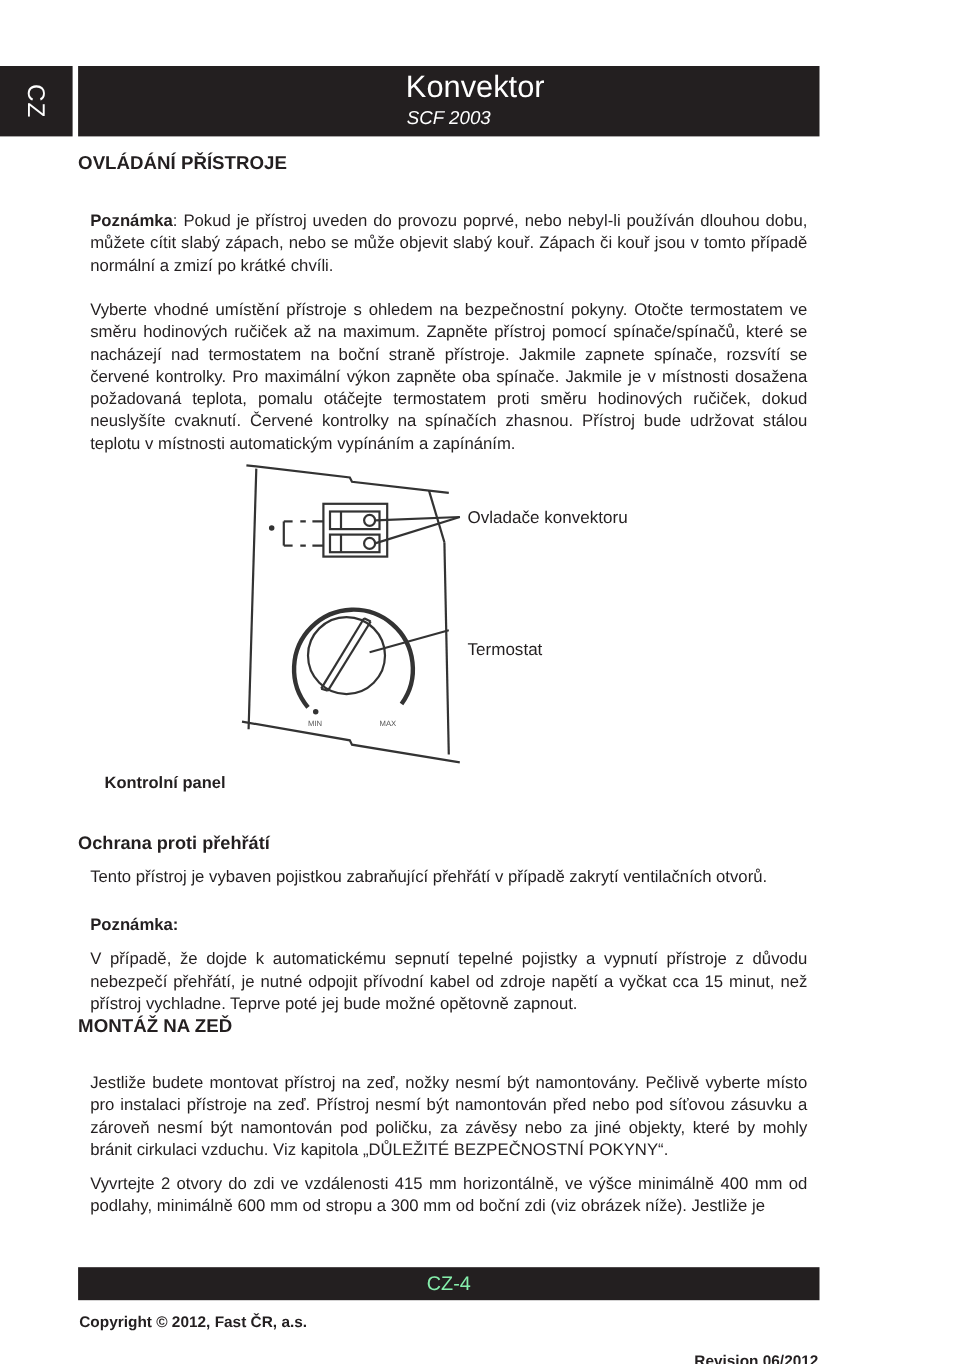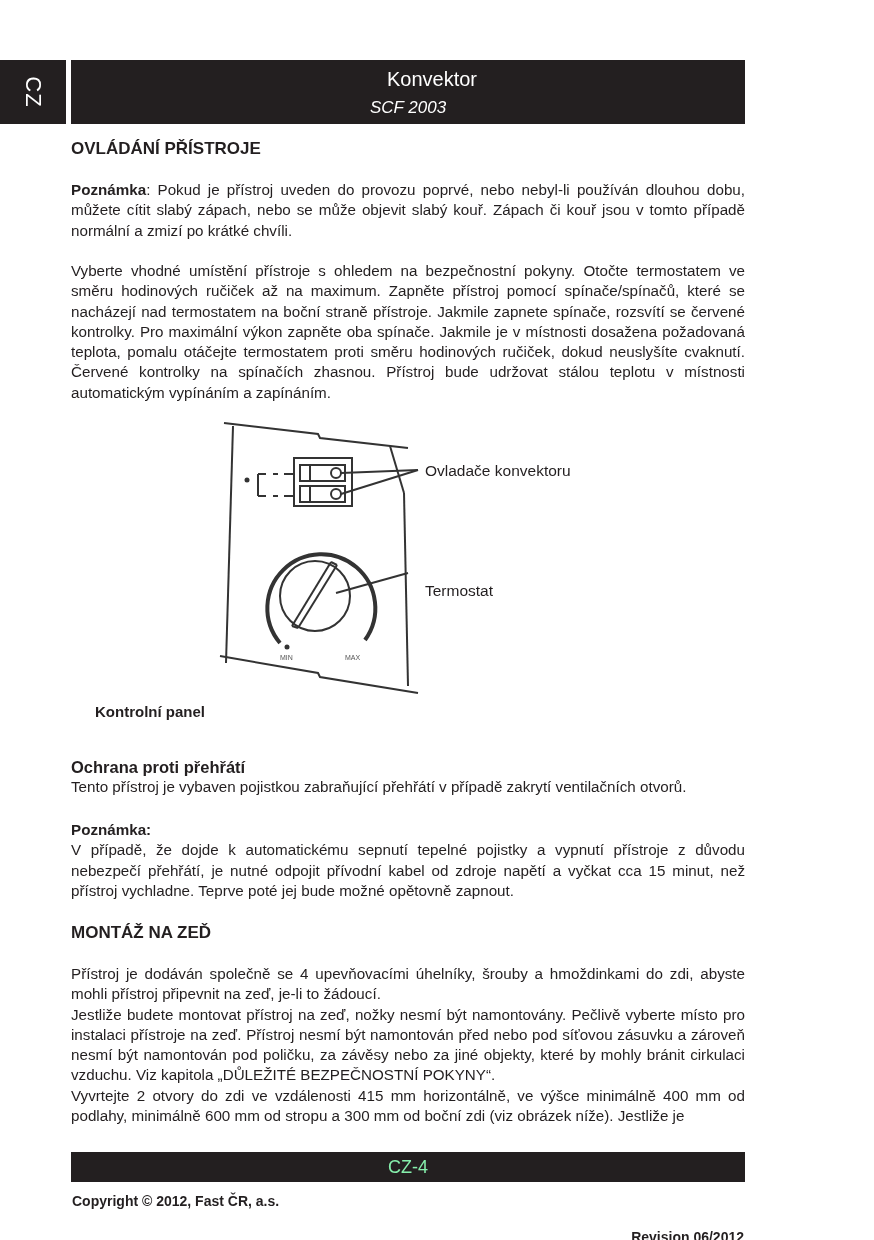--- a/index.html
+++ b/index.html
@@ -12,27 +12,27 @@
     position: absolute; left: 0; top: 60px; width: 66px; height: 64px;
     background: #231f20; display: flex; align-items: center; justify-content: center;
   }
   .lang-tab span {
     color: #fff; font-size: 22px; transform: rotate(90deg); display: inline-block; letter-spacing: 1px;
   }
   .header-bar {
     position: absolute; left: 71px; top: 60px; width: 674px; height: 64px;
     background: #231f20; color: #fff; text-align: center;
   }
-  .header-bar .title { font-size: 20px; line-height: 28px; margin-top: 5px; margin-left: 48px; }
+  .header-bar .title { font-size: 28px; line-height: 28px; margin-top: 5px; margin-left: 48px; }
   .header-bar .subtitle { font-size: 17px; line-height: 22px; margin-top: 4px; font-style: italic; }
 
   .content { position: absolute; left: 71px; width: 674px; }
   .h-section { font-weight: bold; font-size: 17px; margin: 0; }
   p.body {
-    font-size: 15.2px; line-height: 20.3px; margin: 0; text-align: justify;
+    font-size: 15.2px; line-height: 20.3px; margin: 11px; text-align: justify;
   }
   p.body b { font-weight: bold; }
   .h-sub { font-weight: bold; font-size: 16.5px; margin: 0; }
 
   .figure { position: absolute; left: 218px; top: 418px; width: 400px; height: 285px; }
   .fig-label { position: absolute; font-size: 15.5px; }
   .panel-caption { position: absolute; left: 95px; top: 703px; font-weight: bold; font-size: 15px; }
 
   .footer-bar {
     position: absolute; left: 71px; top: 1152px; width: 674px; height: 30px;
@@ -114,21 +114,20 @@
 </div>
 <div class="content" style="top:820px;">
   <p class="body"><b>Poznámka:</b></p>
   <p class="body">V případě, že dojde k automatickému sepnutí tepelné pojistky a vypnutí přístroje z důvodu nebezpečí přehřátí, je nutné odpojit přívodní kabel od zdroje napětí a vyčkat cca 15 minut, než přístroj vychladne. Teprve poté jej bude možné opětovně zapnout.</p>
 </div>
 
 <div class="content" style="top:923px;">
   <h2 class="h-section">MONTÁŽ NA ZEĎ</h2>
 </div>
 <div class="content" style="top:964px;">
-  <p class="body">Přístroj je dodáván společně se 4 upevňovacími úhelníky, šrouby a hmoždinkami do zdi, abyste mohli přístroj připevnit na zeď, je-li to žádoucí.</p>
   <p class="body">Jestliže budete montovat přístroj na zeď, nožky nesmí být namontovány. Pečlivě vyberte místo pro instalaci přístroje na zeď. Přístroj nesmí být namontován před nebo pod síťovou zásuvku a zároveň nesmí být namontován pod poličku, za závěsy nebo za jiné objekty, které by mohly bránit cirkulaci vzduchu. Viz kapitola „DŮLEŽITÉ BEZPEČNOSTNÍ POKYNY“.</p>
   <p class="body">Vyvrtejte 2 otvory do zdi ve vzdálenosti 415 mm horizontálně, ve výšce minimálně 400 mm od podlahy, minimálně 600 mm od stropu a 300 mm od boční zdi (viz obrázek níže). Jestliže je</p>
 </div>
 
 <div class="footer-bar">
   <span>CZ-4</span>
 </div>
 <div class="footer-left">Copyright © 2012, Fast ČR, a.s.</div>
 <div class="footer-right">Revision 06/2012</div>
 

